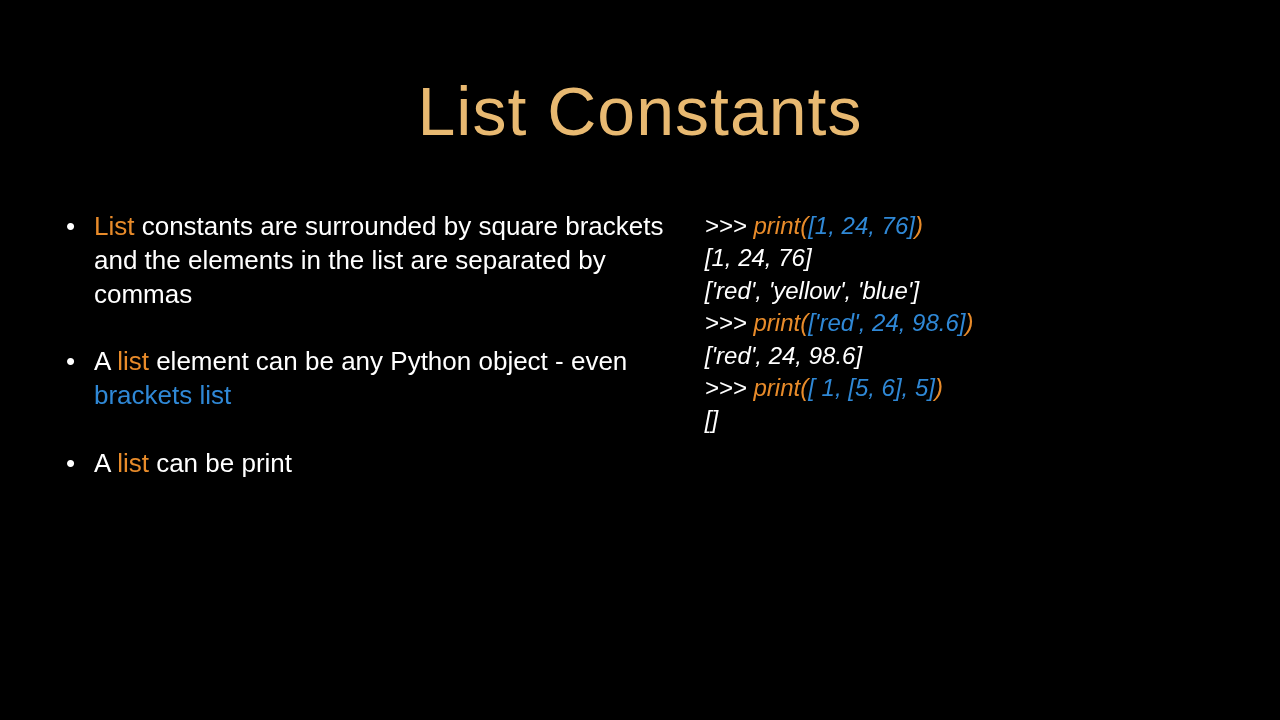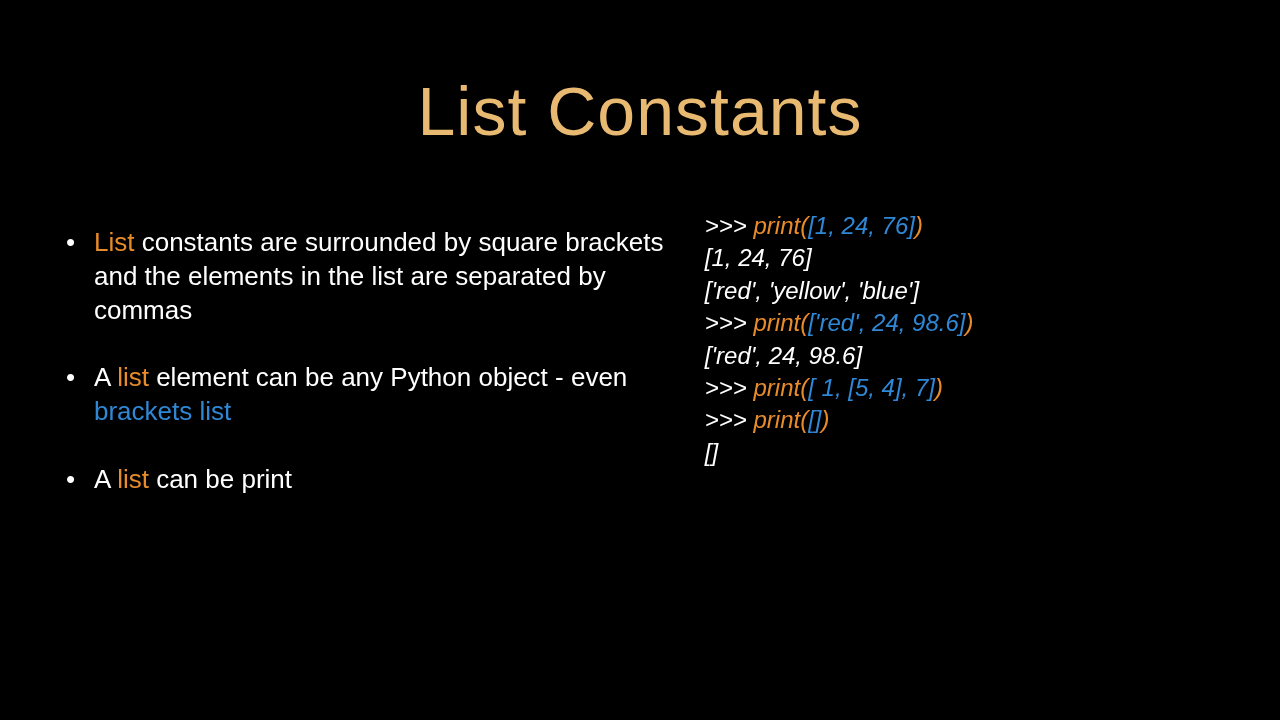--- a/index.html
+++ b/index.html
@@ -46,21 +46,20 @@
   }
   ul.bullets {
     list-style: none;
     padding: 0;
     margin: 0;
   }
   ul.bullets > li {
     position: relative;
     padding-left: 34px;
     margin-bottom: 34px;
-    margin-top: 16px;
   }
   ul.bullets > li::before {
     content: "•";
     position: absolute;
     left: 6px;
     top: 0;
     color: #fff;
     font-size: 26px;
   }
   .hl-orange { color: #e88b2a; }
@@ -89,19 +88,18 @@
         </li>
       </ul>
     </div>
 
     <div class="right">
       <div class="code-line"><span>&gt;&gt;&gt; </span><span class="hl-orange">print(</span><span class="hl-blue">[1, 24, 76]</span><span class="hl-orange">)</span></div>
       <div class="code-line">[1, 24, 76]</div>
       <div class="code-line">['red', 'yellow', 'blue']</div>
       <div class="code-line"><span>&gt;&gt;&gt; </span><span class="hl-orange">print(</span><span class="hl-blue">['red', 24, 98.6]</span><span class="hl-orange">)</span></div>
       <div class="code-line">['red', 24, 98.6]</div>
-      <div class="code-line"><span>&gt;&gt;&gt; </span><span class="hl-orange">print(</span><span class="hl-blue">[ 1, [5, 4], 7]</span><span class="hl-orange">)</span></div>
-      <div class="code-line"><span>&gt;&gt;&gt; </span><span class="hl-orange">print(</span><span class="hl-blue">[]</span><span class="hl-orange">)</span></div>
+      <div class="code-line"><span>&gt;&gt;&gt; </span><span class="hl-orange">print(</span><span class="hl-blue">[ 1, [5, 6], 5]</span><span class="hl-orange">)</span></div>
       <div class="code-line">[]</div>
     </div>
 
   </div>
 </div>
 
 </body></html>

